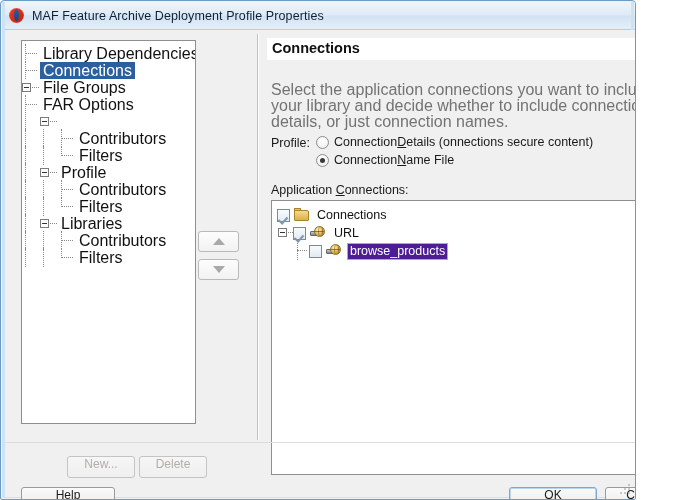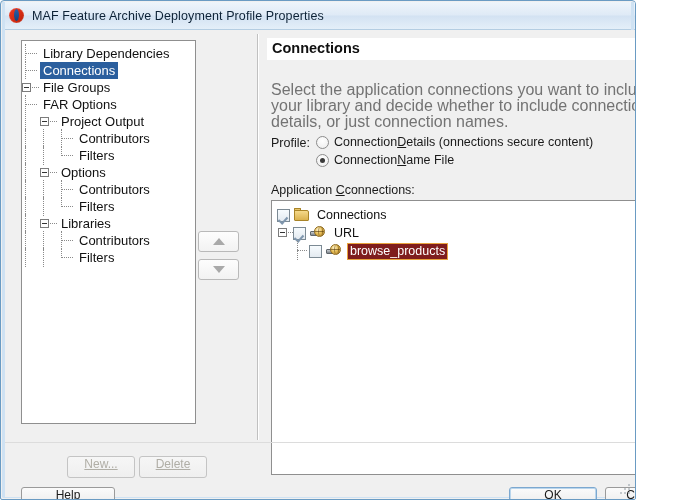--- a/index.html
+++ b/index.html
@@ -98,21 +98,21 @@
     width: 175px; height: 384px;
     background: #ffffff;
     border: 1px solid #8f8f8f;
     overflow: hidden;
     padding: 4px 0 0 0;
   }
   .tnode {
     position: relative;
     height: 17px;
     line-height: 17px;
-    font-size: 13px;
+    font-size: 16px;
     color: #111;
     white-space: nowrap;
     display: flex;
     align-items: center;
     cursor: default;
   }
   .tnode .tlabel { padding: 0 3px; }
   .tnode.sel .tlabel {
     background: #2b5f9e;
     color: #ffffff;
@@ -178,21 +178,20 @@
   
   .btn {
     background: linear-gradient(to bottom, #fbfbfb 0%, #f1f1f1 48%, #e4e4e4 52%, #f3f3f3 100%);
     border: 1px solid #9a9a9a;
     border-radius: 3px;
     font-size: 12px;
     color: #1a1a1a;
     font-family: "Liberation Sans", sans-serif;
     cursor: pointer;
     text-align: center;
-    text-decoration: underline;
   }
   .btn.disabled {
     color: #b0aea6;
     border-color: #c4c4c4;
     background: linear-gradient(to bottom, #f6f6f6, #efefef);
     cursor: default;
   }
   .btn-new {
     position: absolute;
     left: 62px; top: 426px;
@@ -418,21 +417,21 @@
   .conn-icon .plug {
     position: absolute; left: 0px; top: 5px;
     width: 8px; height: 5px;
     background: linear-gradient(to bottom, #c8ccd0, #7d848b);
     border: 1px solid #5f666c;
     border-radius: 1px;
   }
 
   .clabel { padding: 0 3px; line-height: 15px; }
   .cnode.sel .clabel {
-    background: #7f1d1d;
+    background: #4c1d95;
     color: #ffffff;
     border: 1px solid #e8a33d;
     padding: 0 2px;
   }
 
   
   .bottom-sep {
     position: absolute;
     left: 0; top: 412px;
     width: 692px; height: 2px;
@@ -507,21 +506,20 @@
       <div class="tnode">
         <span class="dots"></span>
         <span class="tlabel">FAR Options</span>
       </div>
 
       <div class="tnode">
         <span class="vline"></span>
         <span class="expander">
             <span class="box"></span>
           </span>
-        <span class="tlabel">Project Output</span>
       </div>
 
       <div class="tnode">
         <span class="vline"></span>
         <span class="vline"></span>
         <span class="dots"></span>
         <span class="tlabel">Contributors</span>
       </div>
 
       <div class="tnode">
@@ -529,21 +527,21 @@
         <span class="vline"></span>
         <span class="dots last"></span>
         <span class="tlabel">Filters</span>
       </div>
 
       <div class="tnode">
         <span class="vline"></span>
         <span class="expander">
             <span class="box"></span>
           </span>
-        <span class="tlabel">Options</span>
+        <span class="tlabel">Profile</span>
       </div>
 
       <div class="tnode">
         <span class="vline"></span>
         <span class="vline"></span>
         <span class="dots"></span>
         <span class="tlabel">Contributors</span>
       </div>
 
       <div class="tnode">
@@ -603,21 +601,21 @@
         </label>
         <label class="radio-item">
           <span class="radio checked"></span>
           <span>Connection </span>
             <u class="mn">N</u>
             <span>ame File</span>
         </label>
       </div>
     </div>
 
-    <div class="appconn-label"><span>Application </span><u class="mn">C</u><span>connections:</span></div>
+    <div class="appconn-label"><span>Application </span><u class="mn">C</u><span>onnections:</span></div>
 
     <div class="conn-list">
 
       <div class="cnode">
         <span class="chk checked dim"></span>
         <span class="folder-icon">
           <span class="tab"></span>
             <span class="back"></span>
         </span>
         <span class="clabel">Connections</span>

